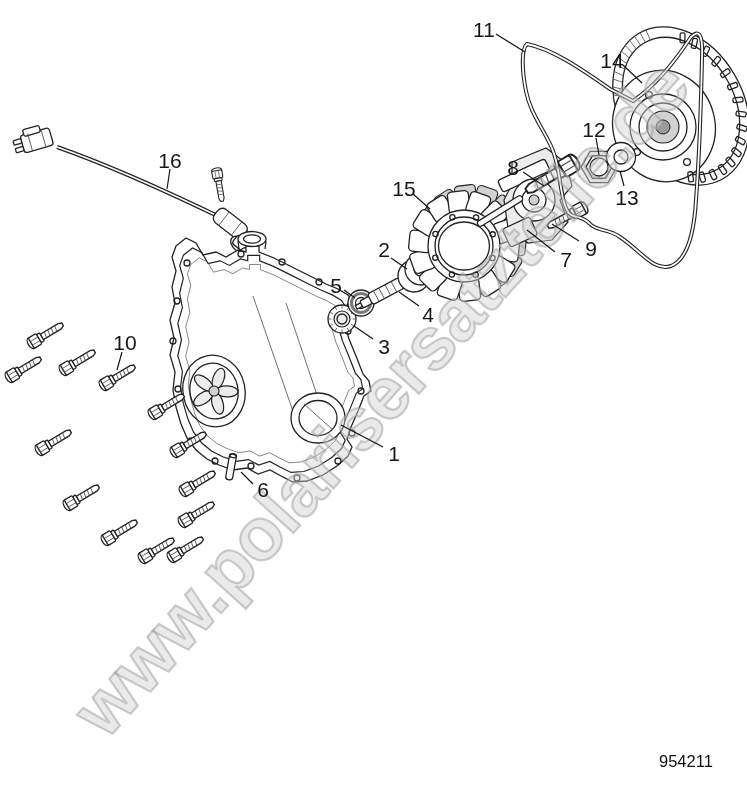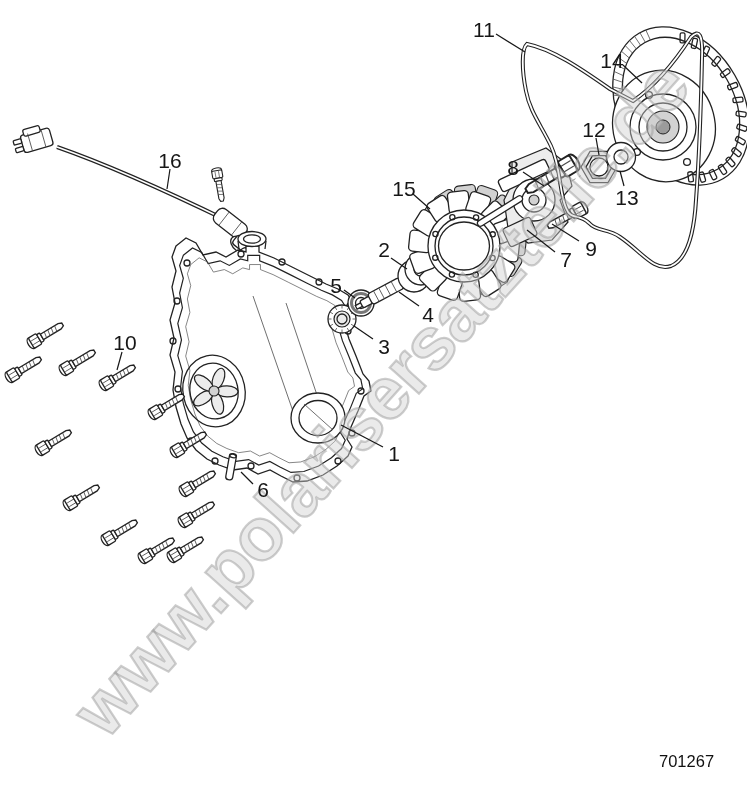--- a/index.html
+++ b/index.html
@@ -356,14 +356,14 @@
         <text x="627" y="204.5">13</text>
         <line x1="623" y1="65" x2="642" y2="83" class="leader"></line>
         <text x="612" y="67.5">14</text>
         <line x1="413" y1="194" x2="430" y2="209" class="leader"></line>
         <text x="404" y="195.5">15</text>
         <line x1="170" y1="169" x2="167" y2="189" class="leader"></line>
         <text x="170" y="167.5">16</text>
       </g>
 </svg>
 
-<div class="part-number">701267</div>
+<div class="part-number">954211</div>
 </div>
 
 </body></html>

